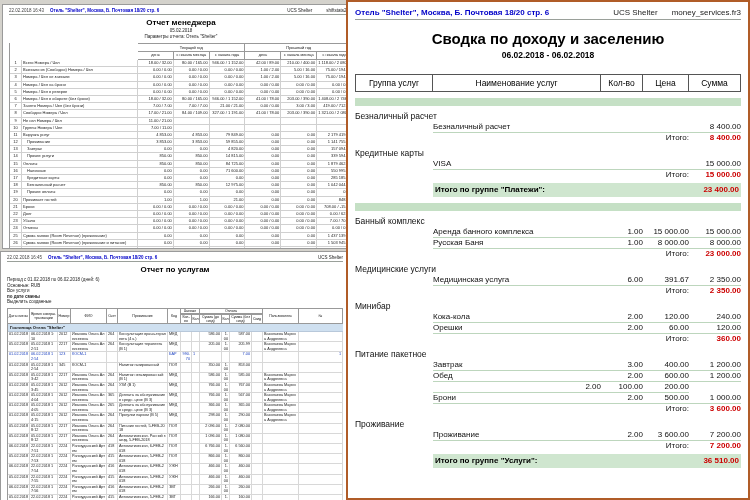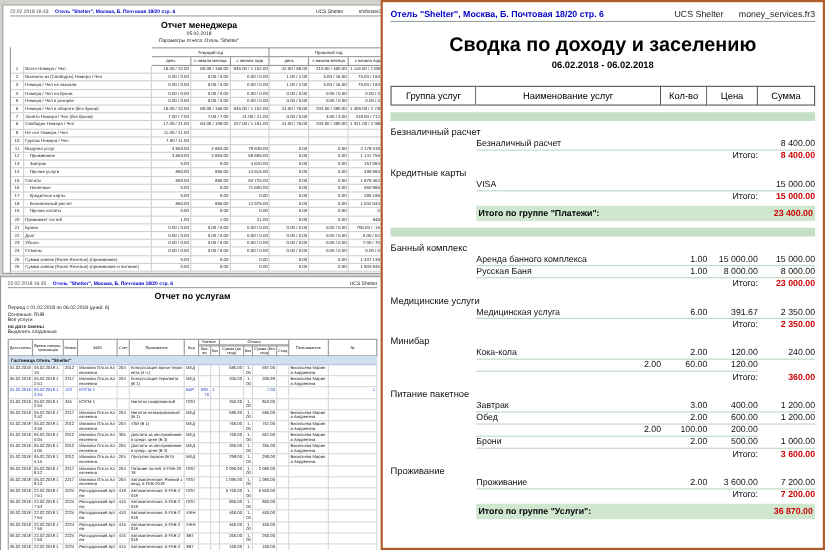--- a/index.html
+++ b/index.html
@@ -13,21 +13,21 @@
 
   
   .rep-head{display:flex;align-items:baseline;border-bottom:1px solid #9aa09a;padding-bottom:2px;}
   .rh-date{color:#444;}
   .rh-hotel{color:#0000c8;font-weight:bold;}
   .rh-right{margin-left:auto;color:#222;}
   .rh-tpl{margin-left:14px;color:#222;}
 
   
   .page-r .rep-head{font-size:8px;}
-  .r-title{text-align:center;font-weight:bold;font-size:18px;margin-top:10px;color:#000;}
+  .r-title{text-align:center;font-weight:bold;font-size:15px;margin-top:10px;color:#000;}
   .r-sub{text-align:center;font-weight:bold;font-size:8.5px;margin-top:3px;color:#000;}
   .r-grid{display:grid;grid-template-columns:78px 168px 42px 46px 1fr;}
   .r-thead{margin-top:14px;}
   .r-thead .hc{border:1px solid #555;border-left:none;font-size:8.5px;color:#000;
                display:flex;align-items:center;justify-content:center;height:16px;background:#fff;}
   .r-thead .hc:first-child{border-left:1px solid #555;}
   .r-band{height:8px;background:#c5e0c5;margin-top:6px;}
   .r-group{margin-top:5px;}
   .r-gname{font-size:8.5px;color:#111;height:10px;line-height:10px;}
   .r-row{height:11px;line-height:11px;font-size:8px;color:#111;}
@@ -704,20 +704,21 @@
           <div class="r-gname">Минибар</div>
           <div class="r-grid r-row">
             <div></div>
             <div class="cell c-name">Кока-кола</div>
             <div class="cell r-num">2.00</div>
             <div class="cell r-num">120.00</div>
             <div class="cell r-num">240.00</div>
           </div>
           <div class="r-grid r-row">
             <div></div>
+            <div class="cell c-name">Орешки</div>
             <div class="cell r-num">2.00</div>
             <div class="cell r-num">60.00</div>
             <div class="cell r-num">120.00</div>
           </div>
           <div class="r-grid r-trow">
             <div class="r-itogo">Итого:</div>
             <div class="r-tval">360.00</div>
           </div>
         </div>
         <div class="r-group">
@@ -765,19 +766,19 @@
           </div>
           <div class="r-grid r-trow">
             <div class="r-itogo">Итого:</div>
             <div class="r-tval">7 200.00</div>
           </div>
         </div>
         <div class="r-grid r-gtotal">
           <div></div>
           <div class="r-gt-box">
             <span class="r-gt-label">Итого по группе "Услуги":</span>
-            <span class="r-gt-val">36 870.00</span>
+            <span class="r-gt-val">36 510.00</span>
           </div>
         </div>
       </div>
   </div>
 
 </div>
 
 </body></html>

